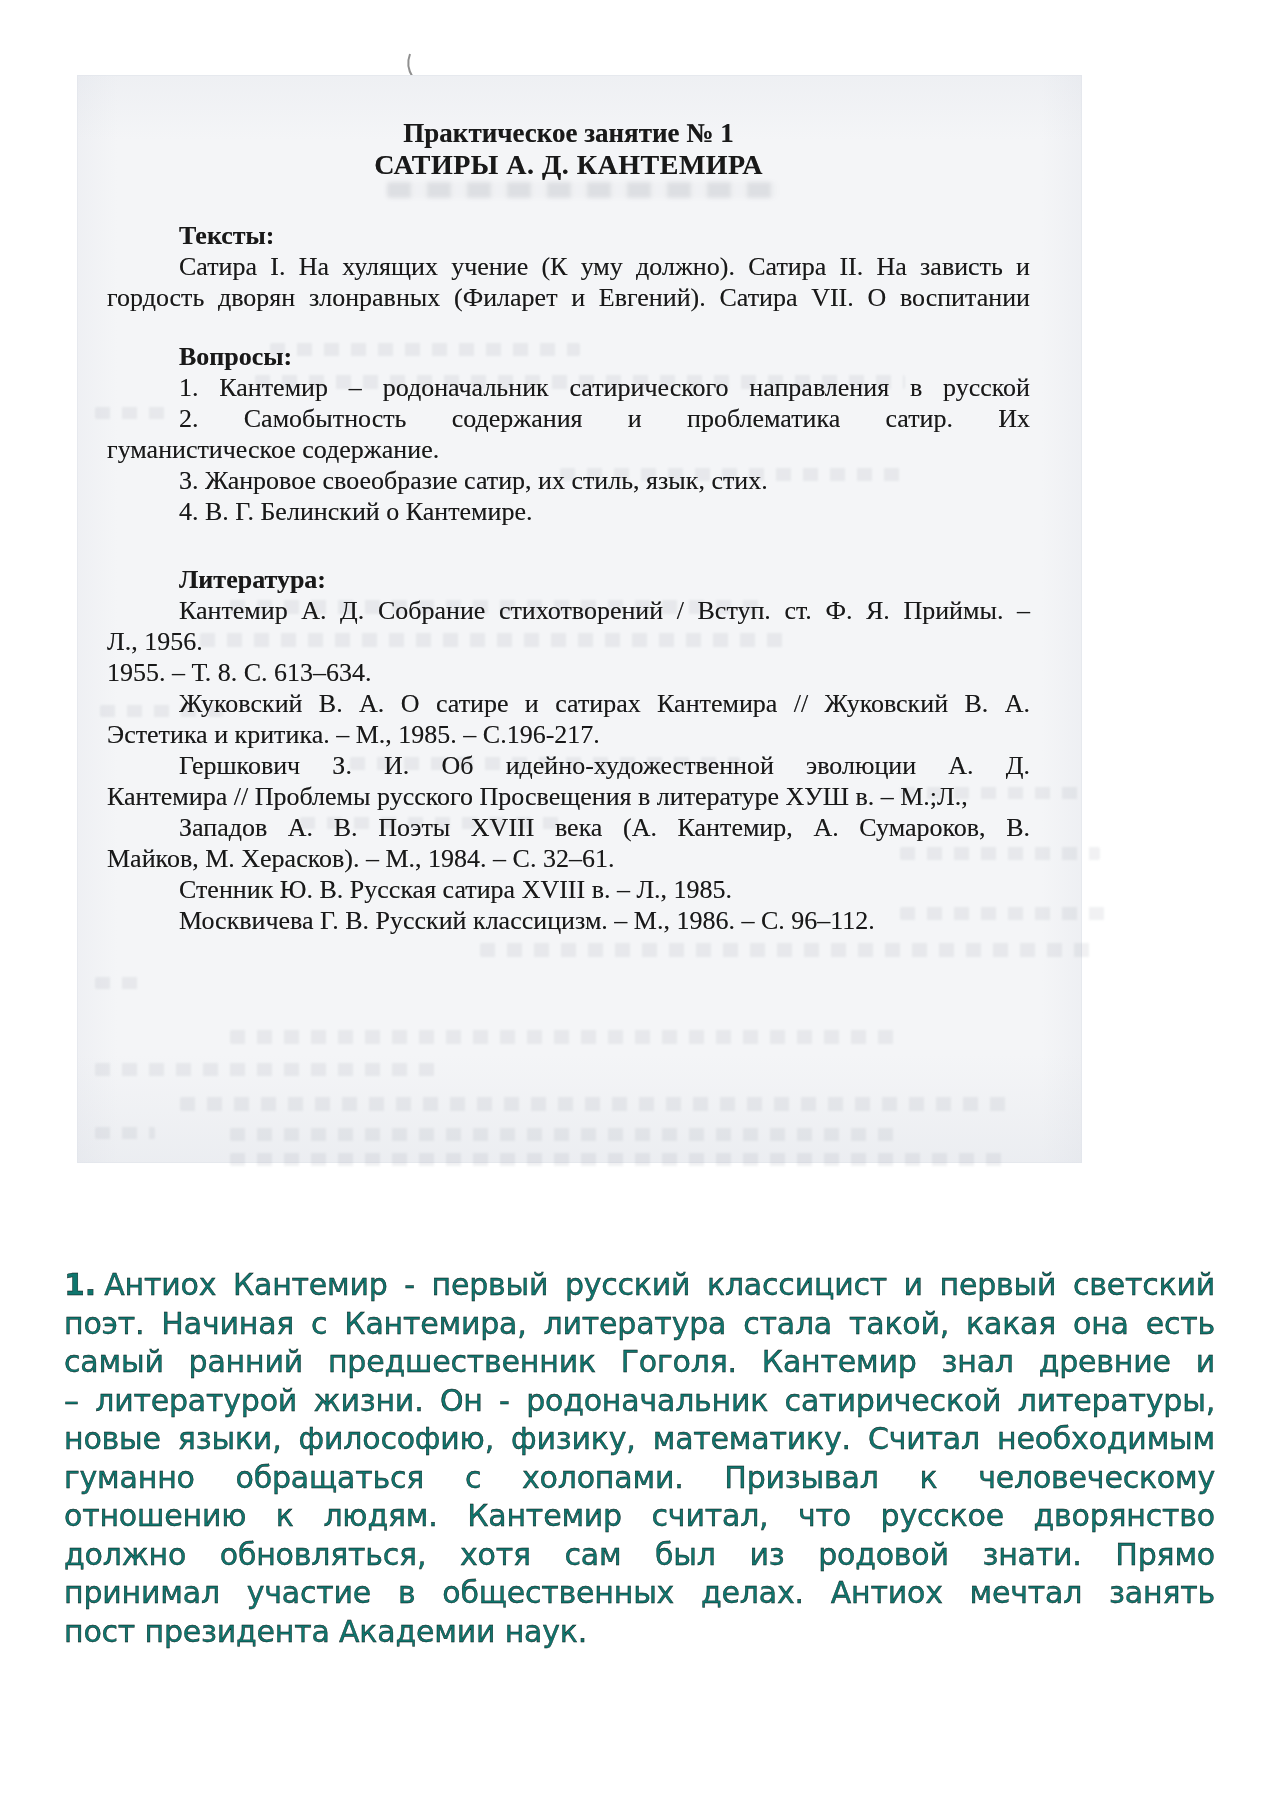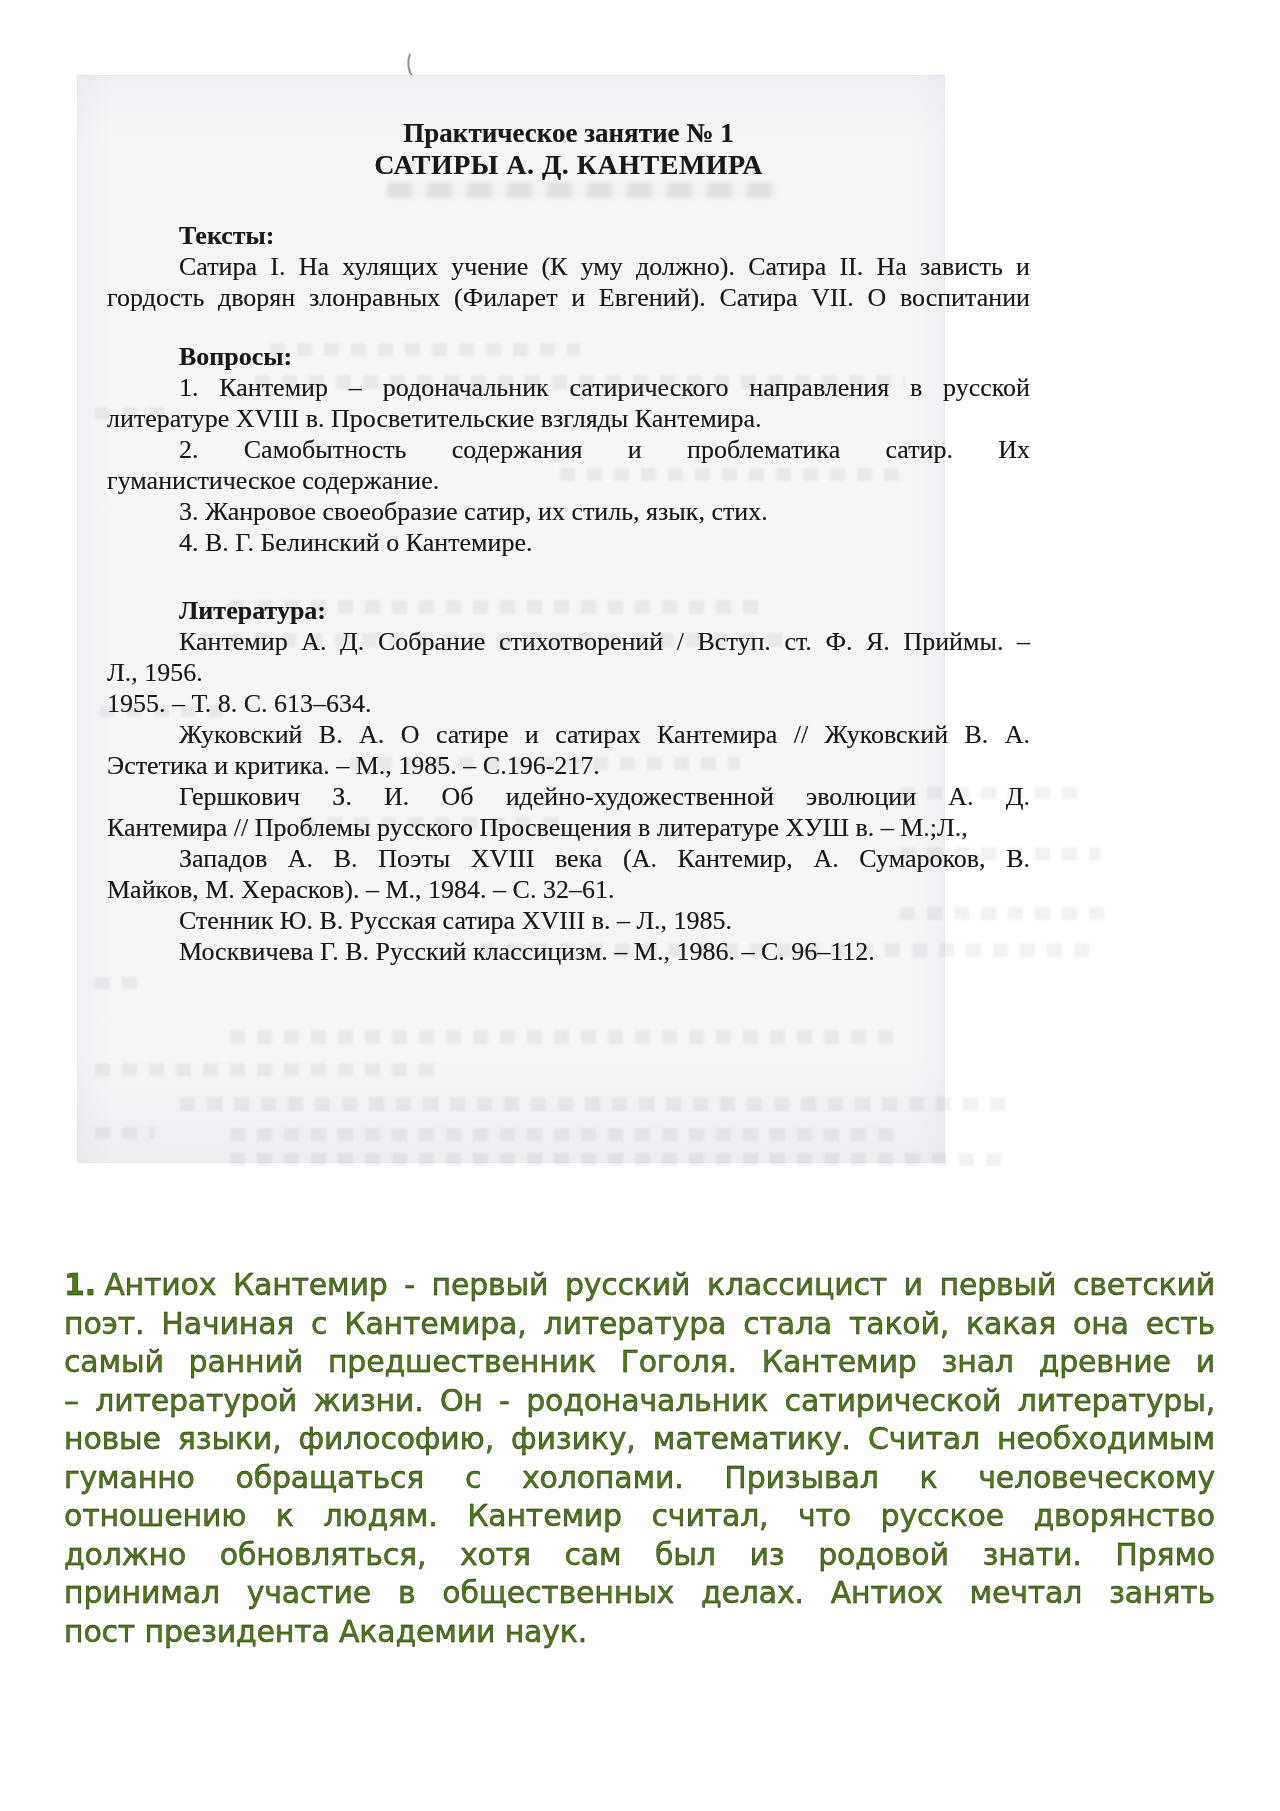--- a/index.html
+++ b/index.html
@@ -2,21 +2,21 @@
 <html><head>
 <meta charset="utf-8">
 <style>
   html,body{margin:0;padding:0;}
   body{
     width:1280px;height:1811px;position:relative;background:#ffffff;
     font-family:"Liberation Serif", serif;overflow:hidden;
   }
   
   .scan-page{
-    position:absolute;left:77px;top:75px;width:868px;height:1088px;
+    position:absolute;left:77px;top:75px;width:1005px;height:1088px;
     background:#f4f5f7;
     background-image:linear-gradient(180deg, rgba(210,215,225,.18) 0%, rgba(255,255,255,0) 6%, rgba(255,255,255,0) 90%, rgba(205,210,220,.22) 100%),
                      linear-gradient(90deg, rgba(215,218,228,.20) 0%, rgba(255,255,255,0) 4%, rgba(255,255,255,0) 96%, rgba(210,214,224,.18) 100%);
     box-shadow:0 0 0 1px rgba(225,228,235,.6) inset;
   }
   .scan-content{
     position:relative;padding:43px 52px 0 30px;width:923px;
     color:#191919;
     text-shadow:0 0 .5px rgba(20,20,20,.45);
   }
@@ -41,21 +41,21 @@
   .ghost-strong{
     position:absolute;border-radius:3px;
     background:repeating-linear-gradient(90deg, rgba(95,100,115,.30) 0 24px, rgba(95,100,115,.05) 24px 40px);
     filter:blur(2px);opacity:.5;pointer-events:none;
   }
   .pen-mark{position:absolute;left:400px;top:50px;width:56px;height:54px;}
   
   .note{
     position:absolute;left:64px;top:1266px;width:1151px;
     font-family:"DejaVu Sans", sans-serif;
-    font-size:30px;line-height:38.5px;color:#4d7c0f;
+    font-size:30px;line-height:38.5px;color:#0f766e;
     letter-spacing:-.2px;
     -webkit-text-stroke:.4px #0e0e0e;
   }
   .n-line{text-align:justify;text-align-last:justify;}
   .n-last{text-align:left;text-align-last:left;}
   .n-num{font-weight:bold;letter-spacing:0;margin-right:8px;}
 </style>
 </head>
 <body>
 
@@ -91,21 +91,20 @@
 
     <div class="title-1">Практическое занятие № 1</div>
     <div class="title-2">САТИРЫ А. Д. КАНТЕМИРА</div>
 
     <div class="s-line s-heading ind mt40">Тексты:</div>
     <div class="s-line just ind">Сатира I. На хулящих учение (К уму должно). Сатира II. На зависть и</div>
     <div class="s-line just">гордость дворян злонравных (Филарет и Евгений). Сатира VII. О воспитании</div>
 
     <div class="s-line s-heading ind mt39">Вопросы:</div>
     <div class="s-line just ind">1. Кантемир – родоначальник сатирического направления в русской</div>
-    <div class="s-line just lastline">литературе XVIII в. Просветительские взгляды Кантемира.</div>
     <div class="s-line just ind">2. Самобытность содержания и проблематика сатир. Их</div>
     <div class="s-line just lastline">гуманистическое содержание.</div>
     <div class="s-line just lastline ind">3. Жанровое своеобразие сатир, их стиль, язык, стих.</div>
     <div class="s-line just lastline ind">4. В. Г. Белинский о Кантемире.</div>
 
     <div class="s-line s-heading ind mt25">Литература:</div>
     <div class="s-line just ind">Кантемир А. Д. Собрание стихотворений / Вступ. ст. Ф. Я. Приймы. –</div>
     <div class="s-line just lastline">Л., 1956.</div>
     <div class="s-line just lastline">1955. – Т. 8. С. 613–634.</div>
     <div class="s-line just ind">Жуковский В. А. О сатире и сатирах Кантемира // Жуковский В. А.</div>

